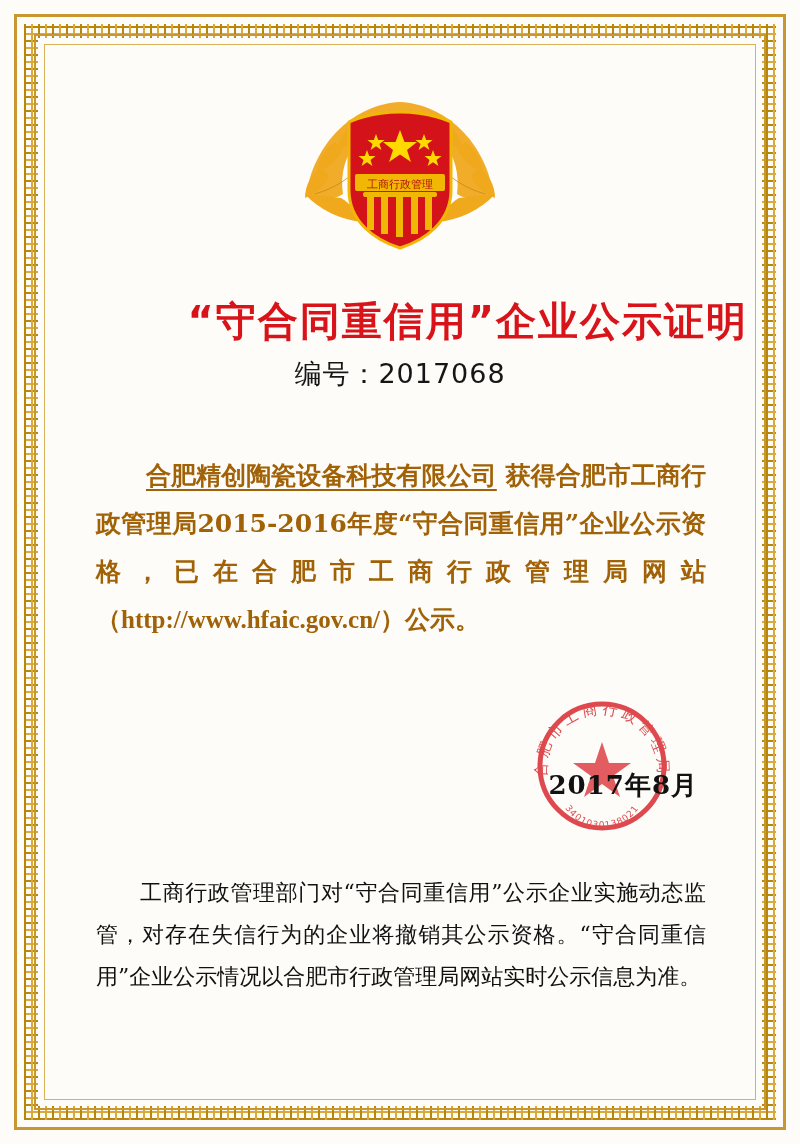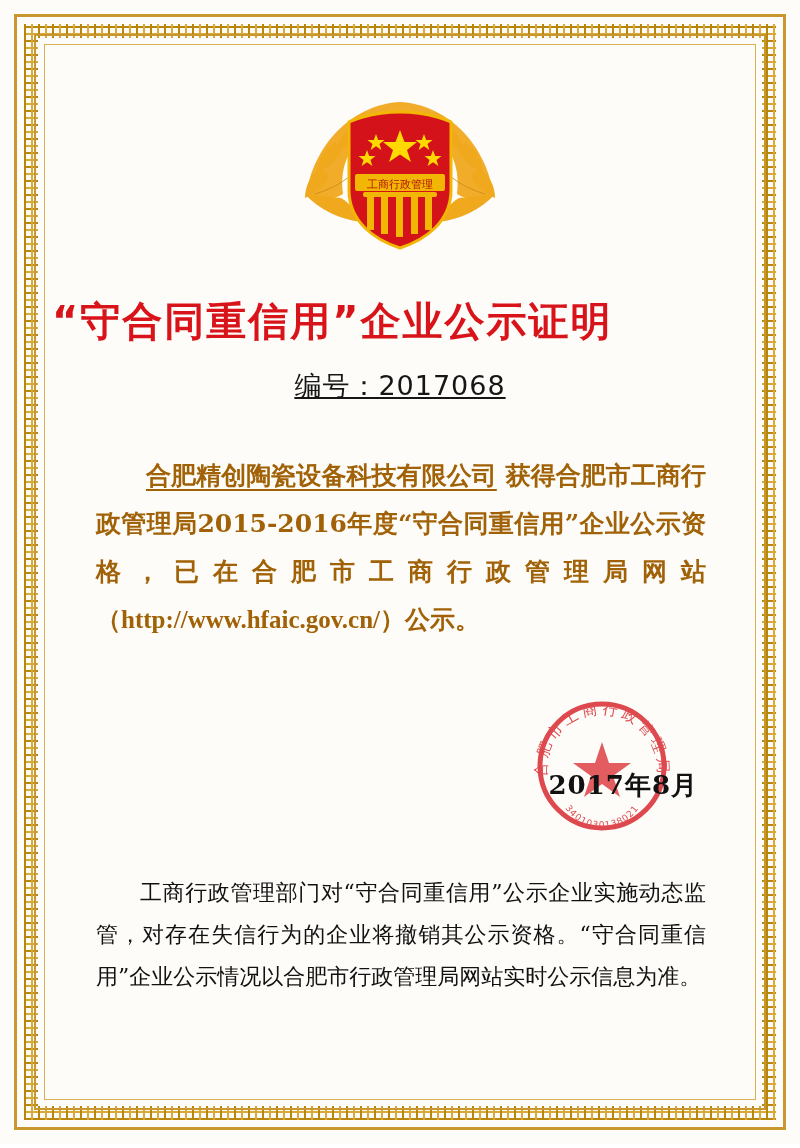--- a/index.html
+++ b/index.html
@@ -89,38 +89,37 @@
     width: 230px;
     height: 175px;
   }
   .emblem svg { display: block; }
 
   
   .title {
     position: absolute;
     left: 0; right: 0;
     top: 242px;
-    text-align: left;
+    text-align: right;
     color: #d8141a;
     font-size: 40px;
     font-weight: bold;
     letter-spacing: 2px;
     font-family: "DejaVu Sans", "Liberation Sans", sans-serif;
     white-space: nowrap;
   }
   .serial {
     position: absolute;
     left: 0; right: 0;
-    top: 316px;
+    top: 304px;
     text-align: center;
     color: #161616;
     font-size: 27px;
     font-family: "DejaVu Sans", "Liberation Sans", sans-serif;
     letter-spacing: 1px;
-    text-decoration: underline;
   }
 
   
   .body-text {
     position: absolute;
     left: 44px;
     right: 42px;
     top: 400px;
     font-size: 25px;
     line-height: 48px;

